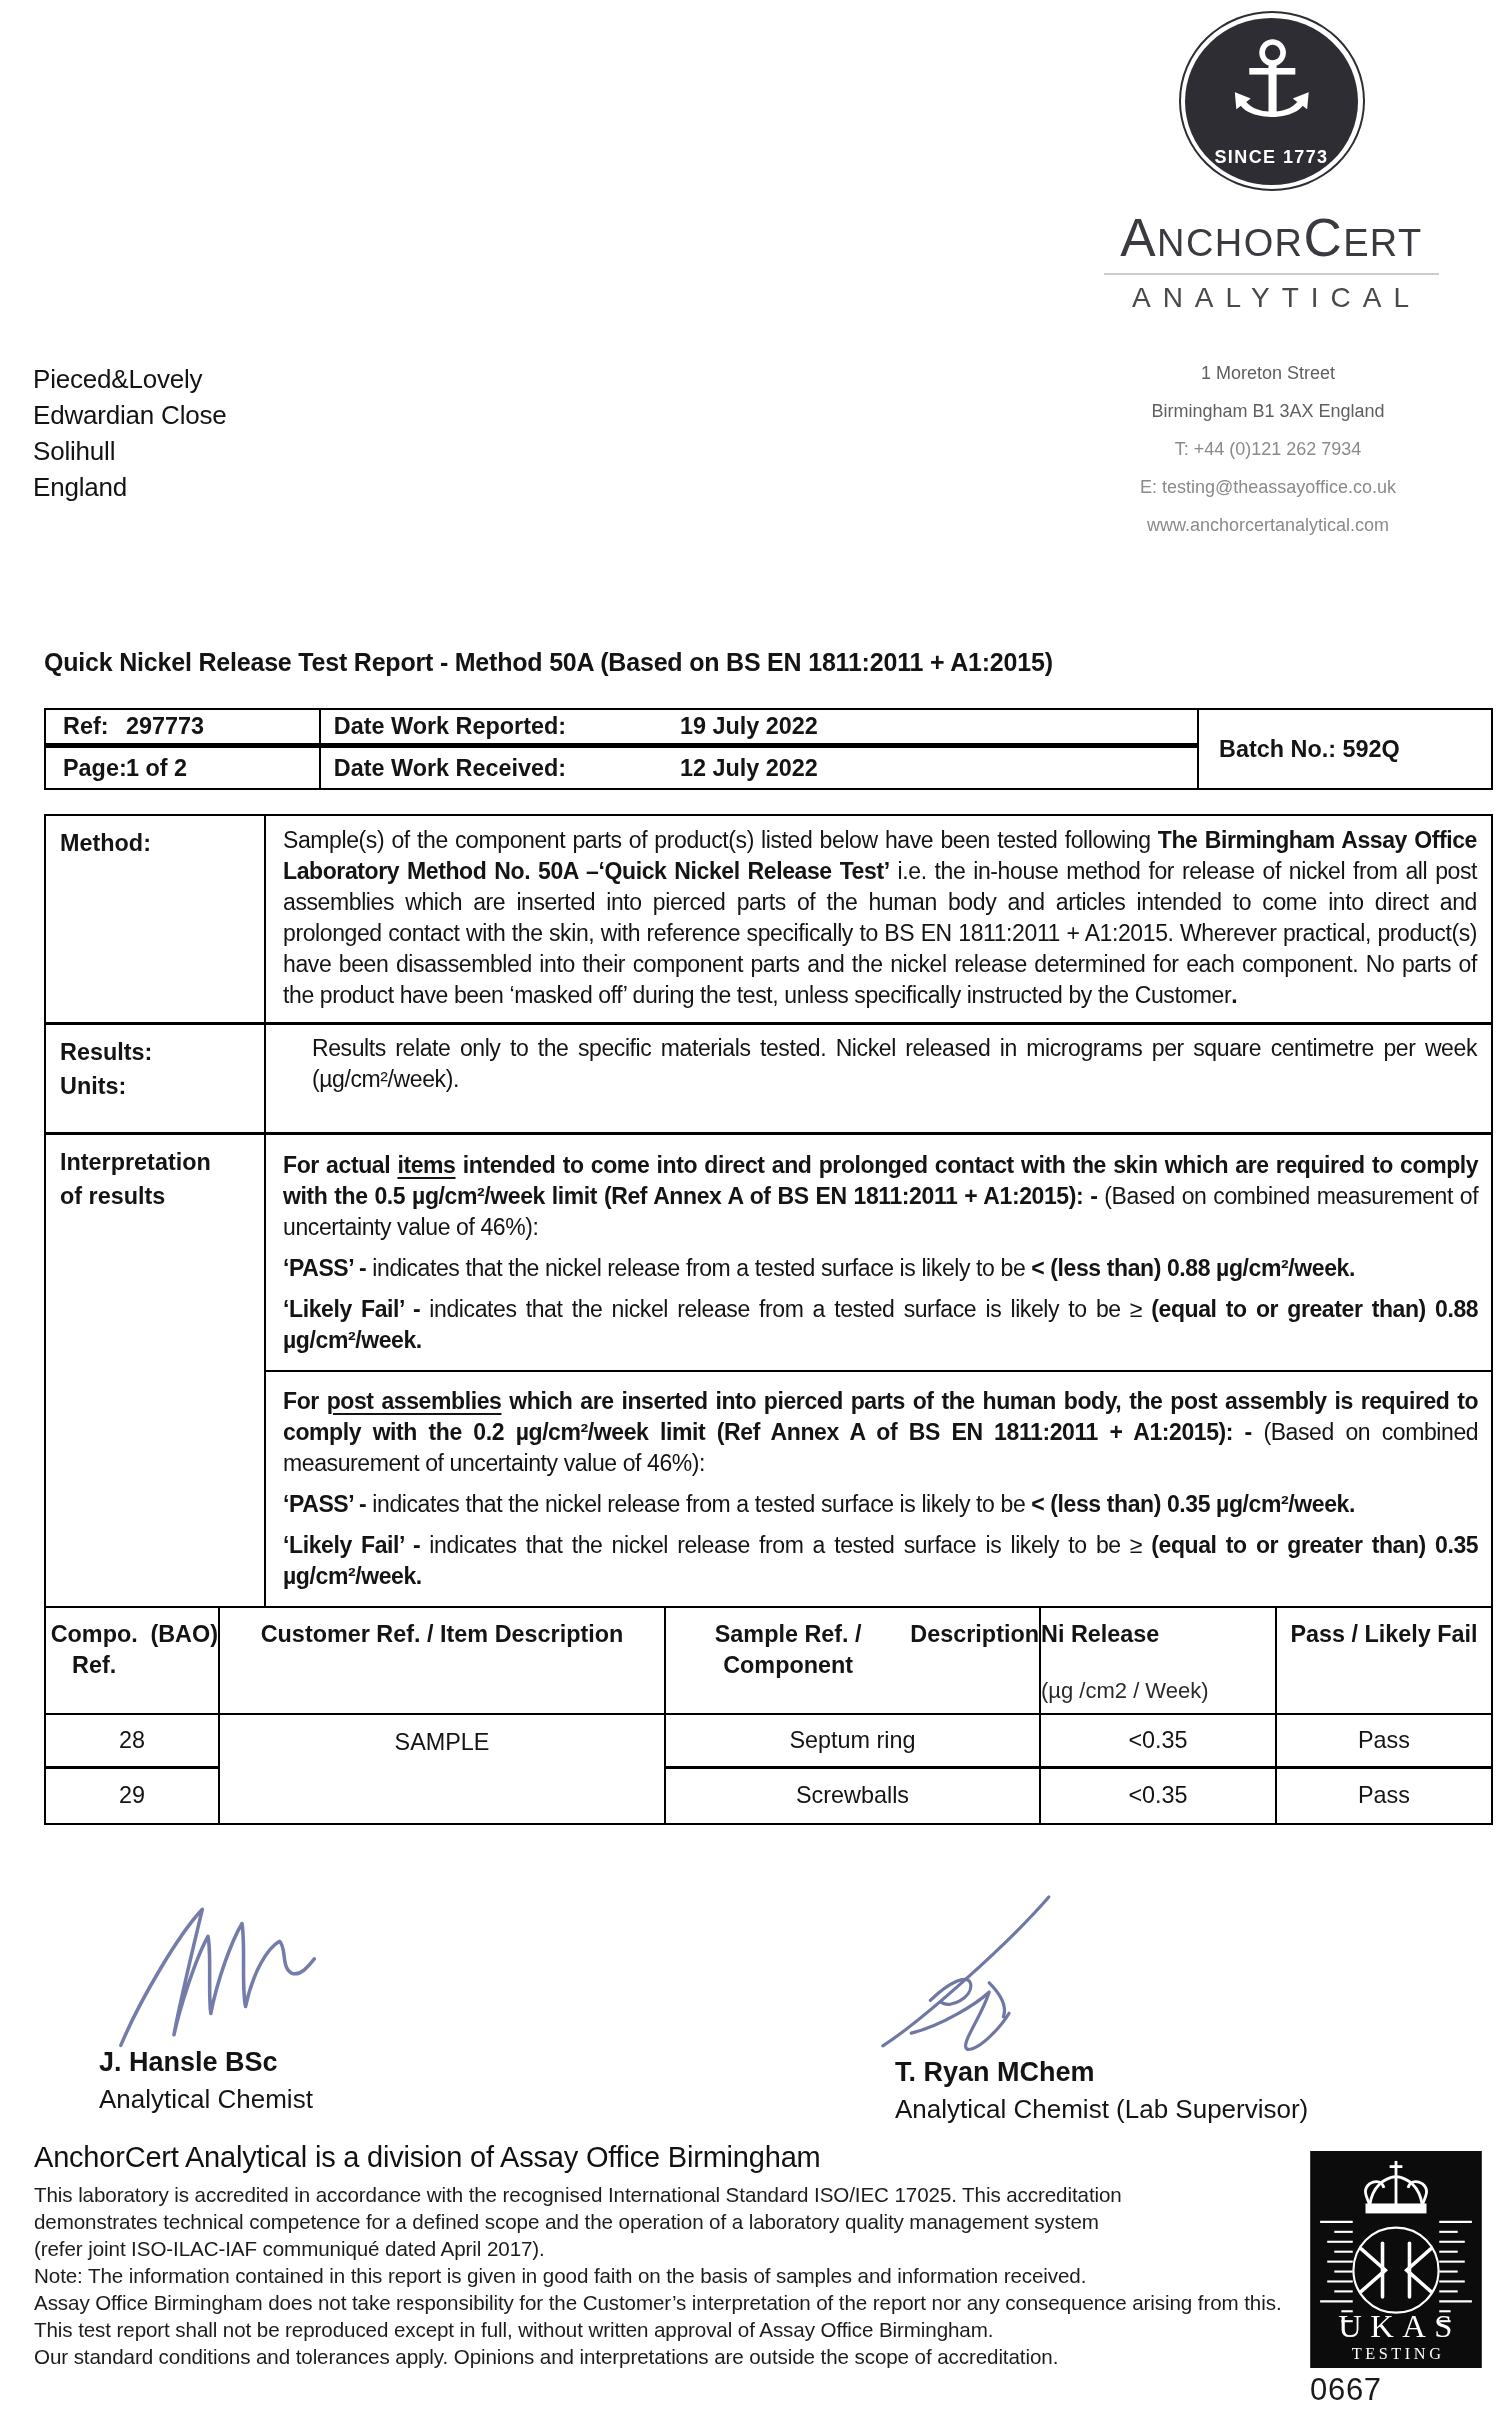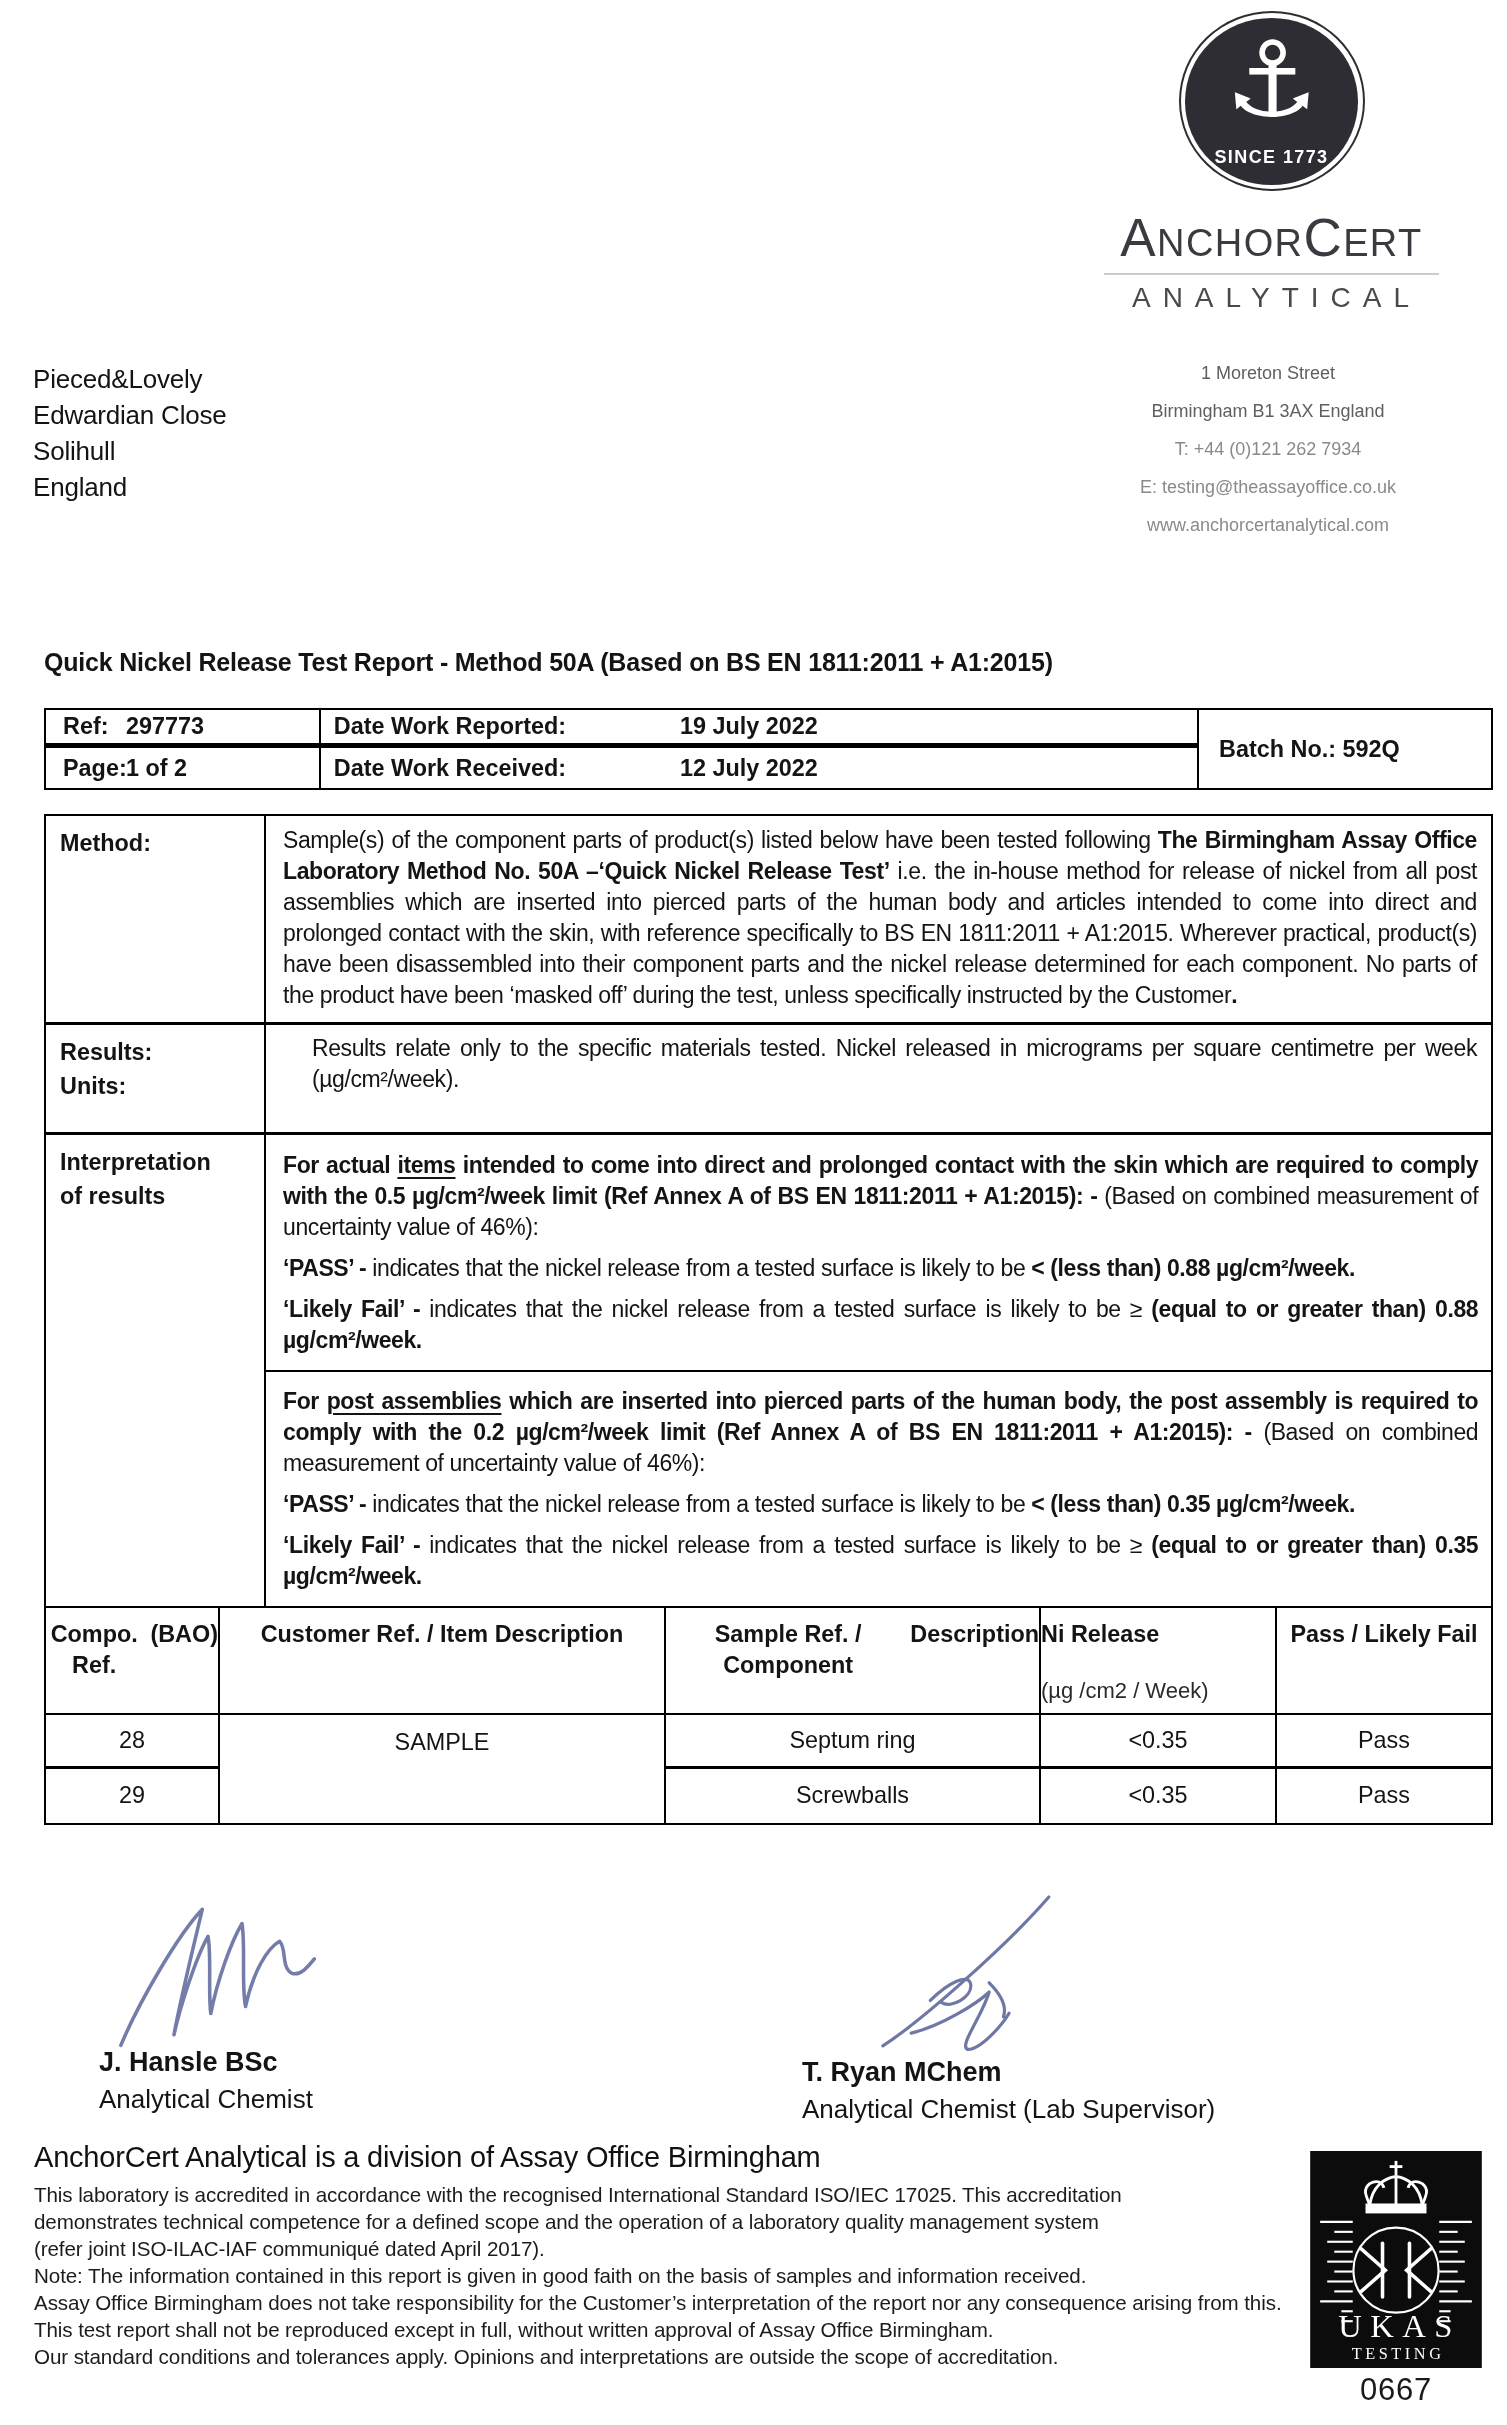--- a/index.html
+++ b/index.html
@@ -74,21 +74,21 @@
   .d-res-1 {grid-column:5;grid-row:3;}
   
   .sig-svg { position:absolute; }
   .signatory { position:absolute; font-size:26px; line-height:37px; }
   .signatory .name { font-weight:bold; font-size:27px; }
   
   .footer { position:absolute; left:34px; top:2141px; width:1264px; }
   .footer-heading { font-size:29px; letter-spacing:-0.2px; color:#111; margin-bottom:7px; }
   .footer-lines { font-size:20.6px; line-height:27px; color:#1c1c1c; letter-spacing:-0.1px; }
   
-  .ukas { position:absolute; left:1310px; top:2151px; width:172px; text-align:center; }
+  .ukas { position:absolute; left:1310px; top:2151px; width:172px; }
   .ukas-number { margin-top:2px; font-size:31px; color:#1a1a1a; letter-spacing:0.7px; }
 </style>
 </head>
 <body>
 
 <div class="addr">
     <div>Pieced&amp;Lovely</div>
     <div>Edwardian Close</div>
     <div>Solihull</div>
     <div>England</div>
@@ -208,21 +208,21 @@
 </svg>
 
 <svg class="sig-svg" style="left:863px; top:1881px;" width="234" height="178" viewBox="0 0 330 250">
   <path d="M28,232 C85,195 205,88 262,22 M95,168 C120,143 150,128 152,146 C154,163 124,180 111,171 M68,214 C110,204 160,173 178,156 C168,190 134,233 148,237 C166,237 196,203 206,186 M178,143 C193,158 204,174 198,191" fill="none" stroke="#6f78a4" stroke-width="4.5" stroke-linecap="round" stroke-linejoin="round"></path>
 </svg>
 
 <div class="signatory" style="left:99px; top:2044px;">
   <div class="name">J. Hansle BSc</div>
   <div>Analytical Chemist</div>
 </div>
-<div class="signatory" style="left:802px; top:2054px;">
+<div class="signatory" style="left:895px; top:2054px;">
   <div class="name">T. Ryan MChem</div>
   <div>Analytical Chemist (Lab Supervisor)</div>
 </div>
 
 <div class="footer">
   <div class="footer-heading">AnchorCert Analytical is a division of Assay Office Birmingham</div>
   <div class="footer-lines">
       <div>This laboratory is accredited in accordance with the recognised International Standard ISO/IEC 17025. This accreditation</div>
       <div>demonstrates technical competence for a defined scope and the operation of a laboratory quality management system</div>
       <div>(refer joint ISO-ILAC-IAF communiqué dated April 2017).</div>

